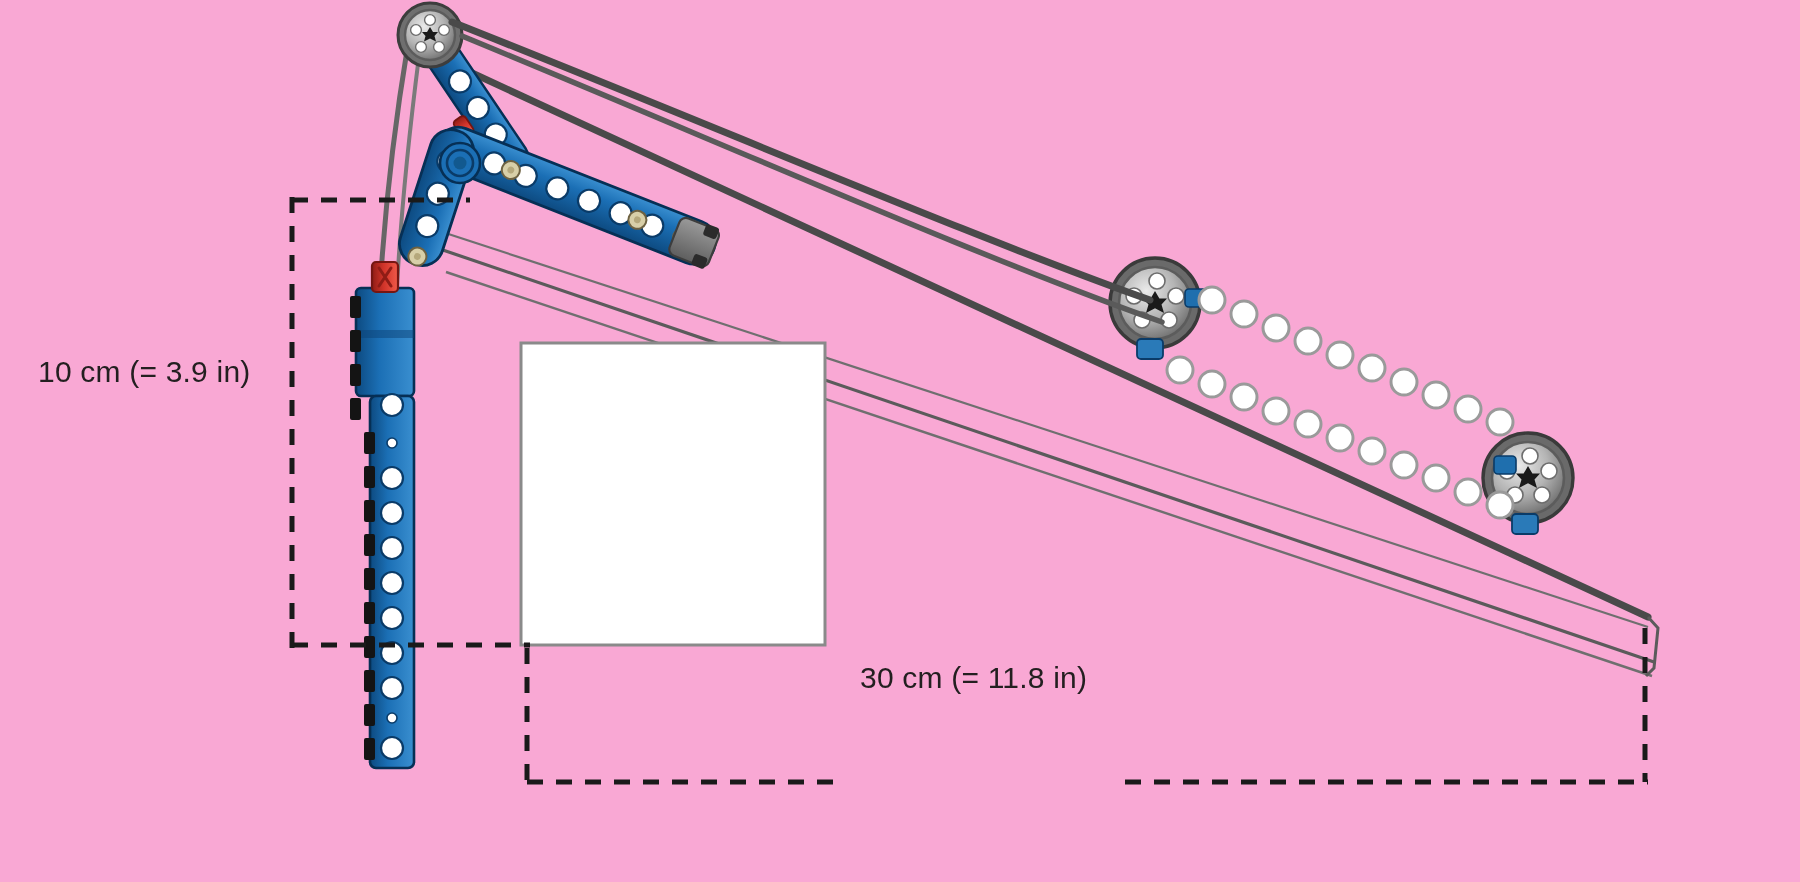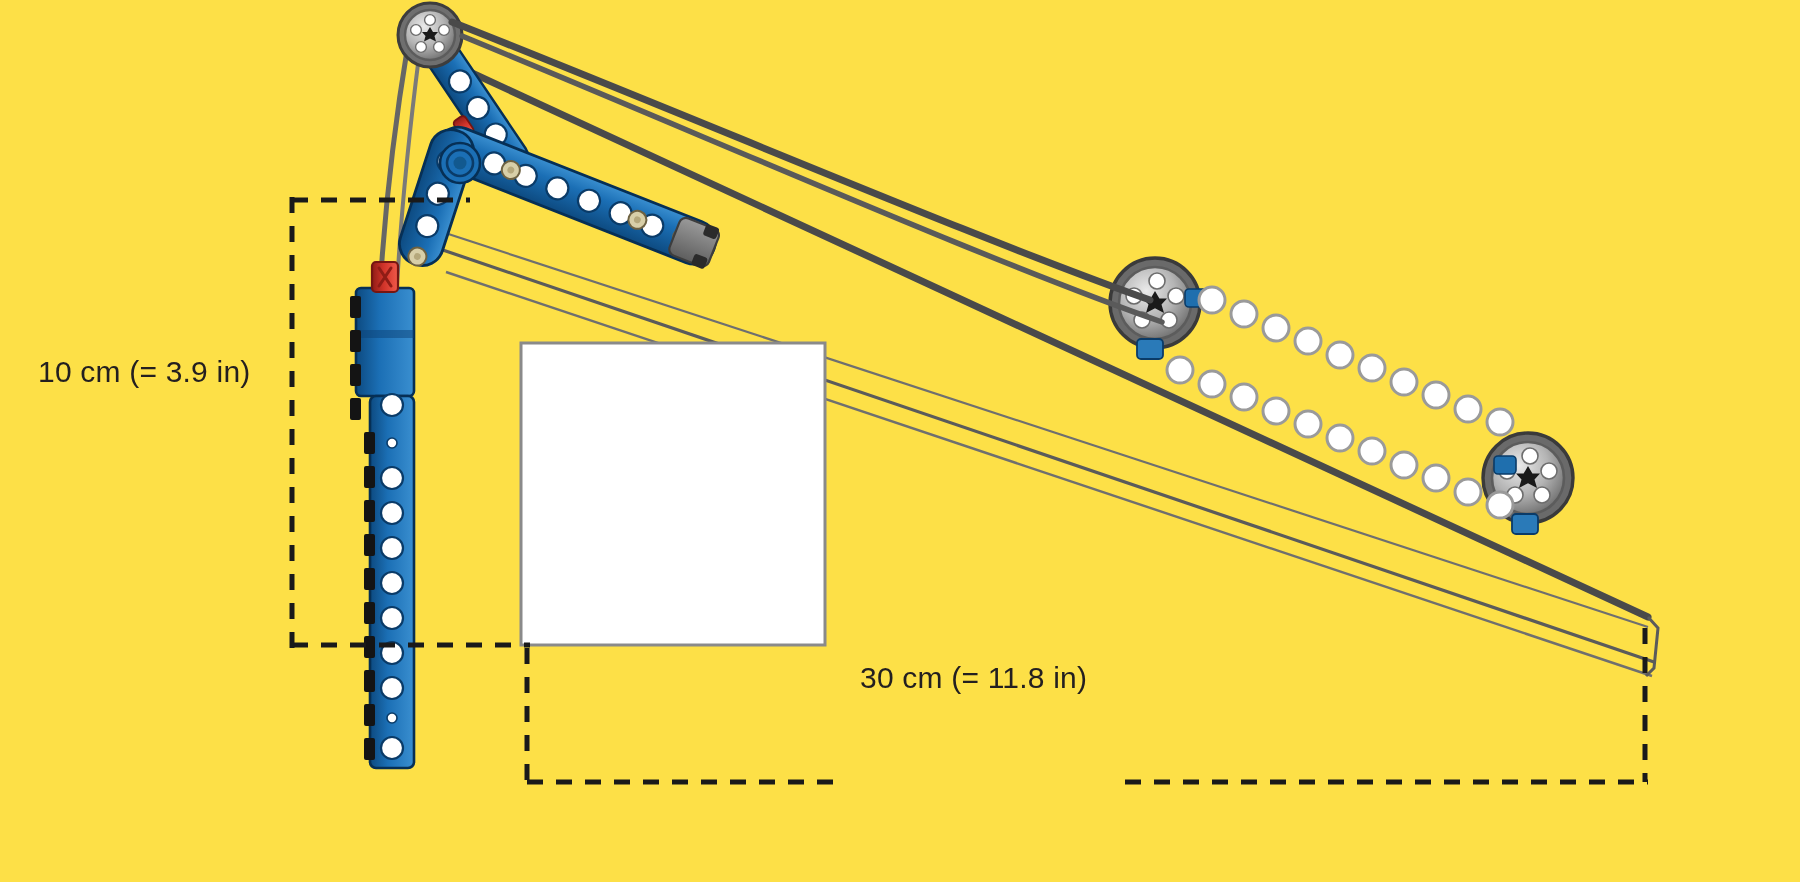--- a/index.html
+++ b/index.html
@@ -11,21 +11,21 @@
   body {
     font-family: "Liberation Sans", sans-serif;
     width: 1800px;
     height: 882px;
     overflow: hidden;
   }
   #diagram-root {
     position: relative;
     width: 1800px;
     height: 882px;
-    background: #fde047;
+    background: #f9a8d4;
   }
   #diagram-svg {
     position: absolute;
     left: 0;
     top: 0;
     width: 1800px;
     height: 882px;
   }
   .dim-label {
     position: absolute;

